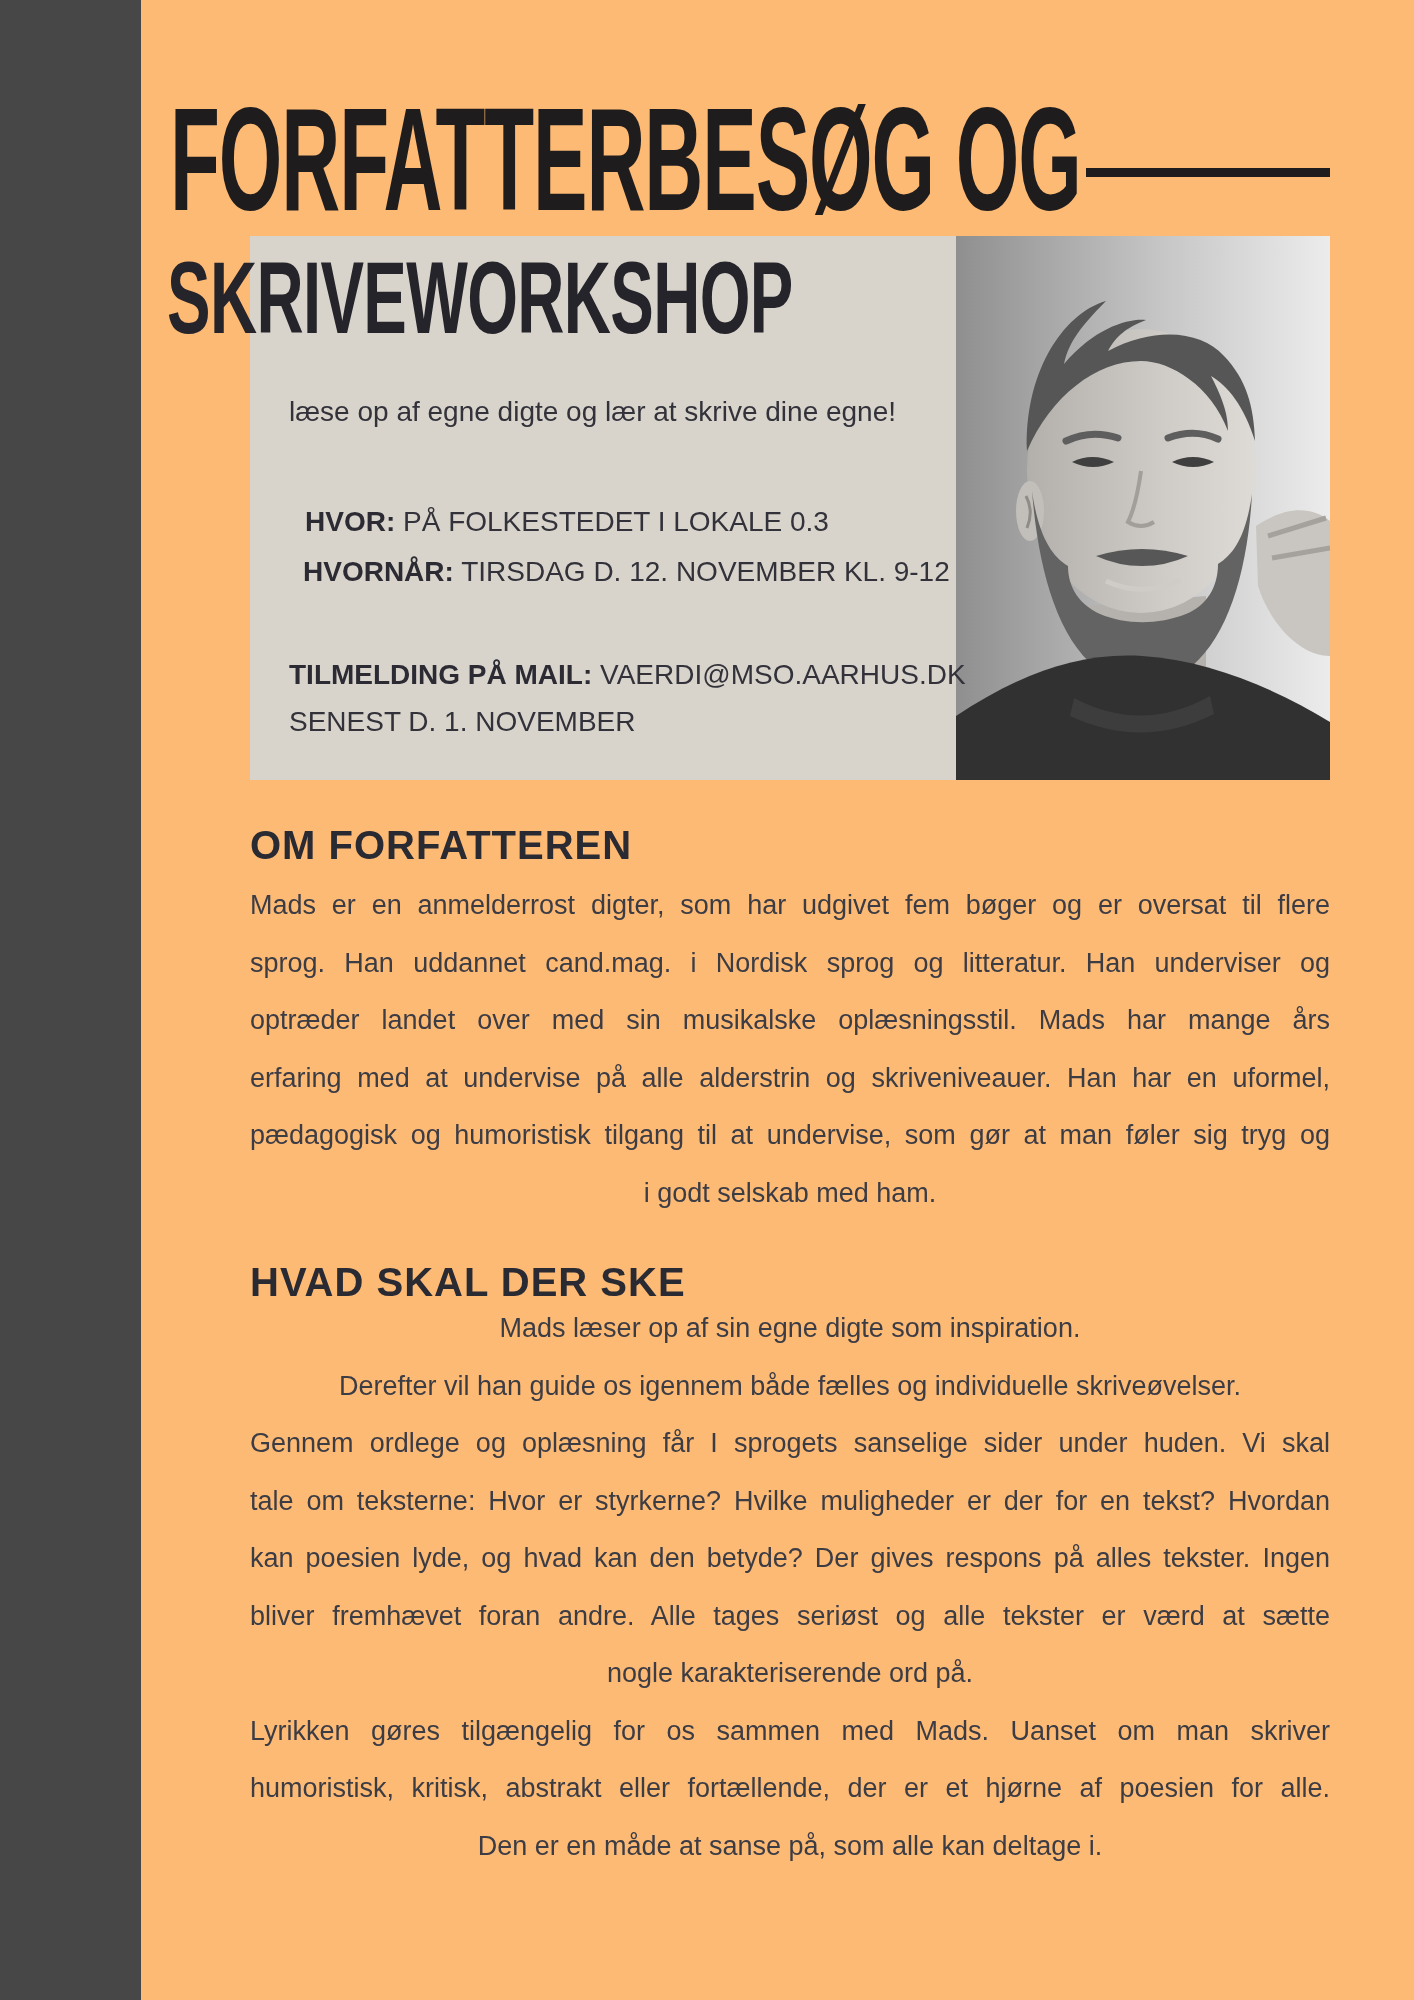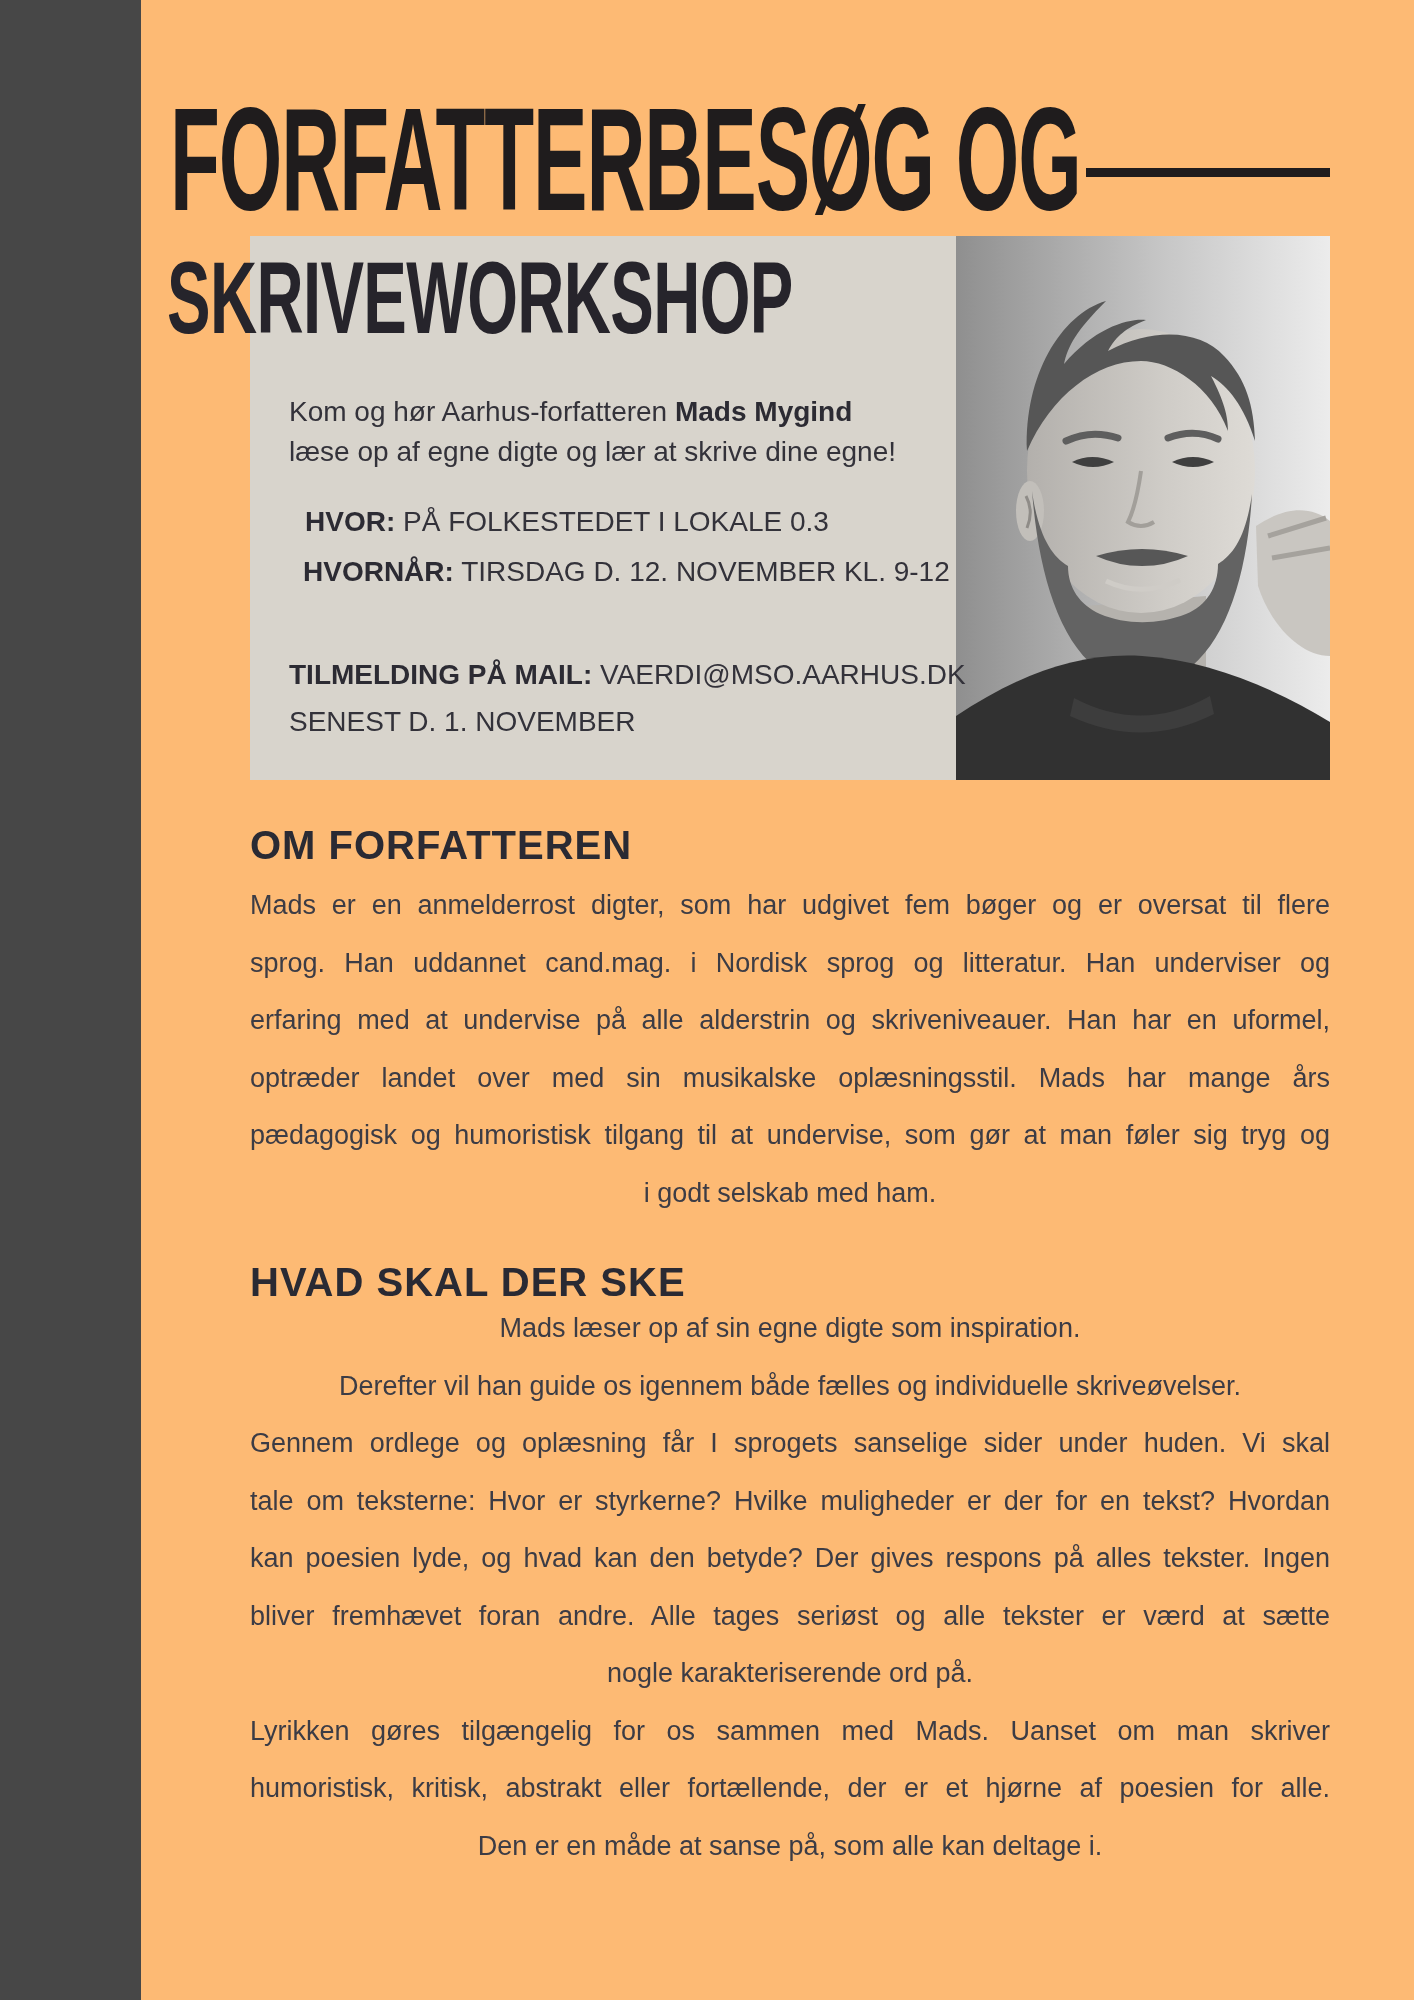--- a/index.html
+++ b/index.html
@@ -89,21 +89,20 @@
 
       <path d="M140,320 Q186,306 232,320 Q210,330 186,330 Q162,330 140,320 Z" fill="#575757"></path>
       <path d="M150,345 Q186,362 224,344" stroke="#cfccc7" stroke-width="5" fill="none"></path>
 
       <path d="M0,544 L0,480 C60,440 120,416 186,420 C252,424 318,452 374,486 L374,544 Z" fill="#313131"></path>
       <path d="M118,462 Q186,498 254,460 L258,478 Q187,514 114,480 Z" fill="#3d3d3d"></path>
     </svg>
   </div>
 
   <div class="panel-text intro">
-    <div><span>Kom og hør Aarhus-forfatteren </span><b>Mads Mygind</b></div>
     <div>læse op af egne digte og lær at skrive dine egne!</div>
   </div>
 
   <div class="panel-text row-where">
     <b>HVOR:</b><span> PÅ FOLKESTEDET I LOKALE 0.3</span>
   </div>
 
   <div class="panel-text row-when">
     <b>HVORNÅR:</b><span> TIRSDAG D. 12. NOVEMBER KL. 9-12</span>
   </div>
@@ -111,22 +110,22 @@
   <div class="panel-text row-signup">
     <div><b>TILMELDING PÅ MAIL:</b><span> VAERDI@MSO.AARHUS.DK</span></div>
     <div>SENEST D. 1. NOVEMBER</div>
   </div>
 
   <div class="h2 h2-about">OM FORFATTEREN</div>
 
   <div class="para para-about">
     <div class="line just">Mads er en anmelderrost digter, som har udgivet fem bøger og er oversat til flere</div>
     <div class="line just">sprog. Han uddannet cand.mag. i Nordisk sprog og litteratur. Han underviser og</div>
+    <div class="line just">optræder landet over med sin musikalske oplæsningsstil. Mads har mange års</div>
     <div class="line just">erfaring med at undervise på alle alderstrin og skriveniveauer. Han har en uformel,</div>
-    <div class="line just">optræder landet over med sin musikalske oplæsningsstil. Mads har mange års</div>
     <div class="line just">pædagogisk og humoristisk tilgang til at undervise, som gør at man føler sig tryg og</div>
     <div class="line">i godt selskab med ham.</div>
   </div>
 
   <div class="h2 h2-program">HVAD SKAL DER SKE</div>
 
   <div class="para para-program">
     <div class="line">Mads læser op af sin egne digte som inspiration.</div>
     <div class="line">Derefter vil han guide os igennem både fælles og individuelle skriveøvelser.</div>
     <div class="line just">Gennem ordlege og oplæsning får I sprogets sanselige sider under huden. Vi skal</div>

